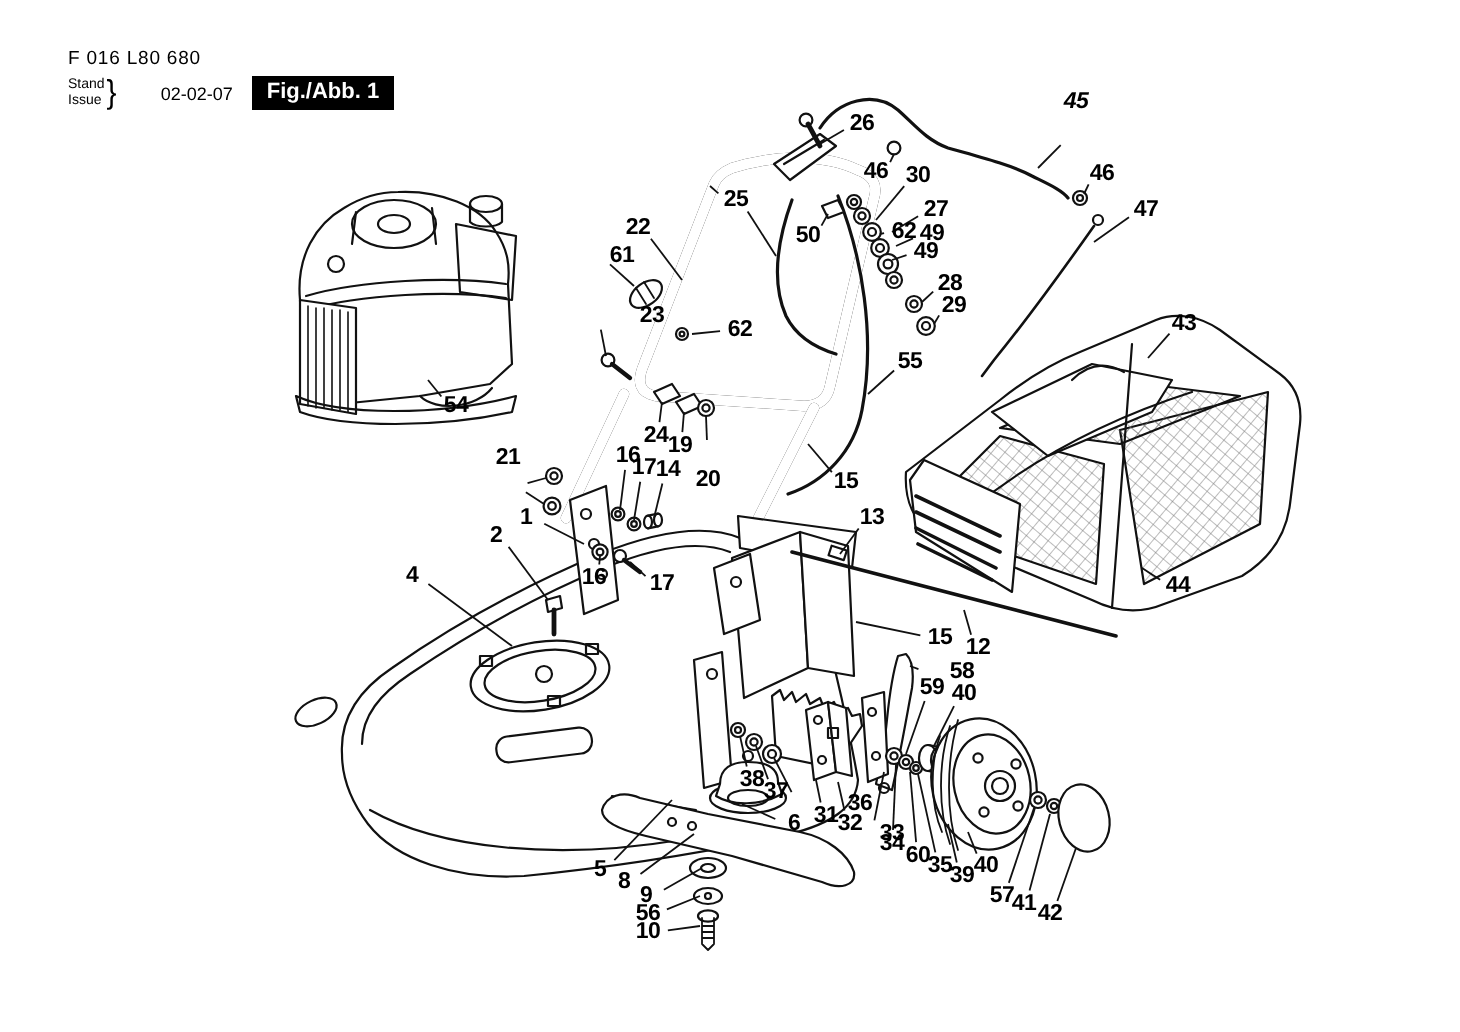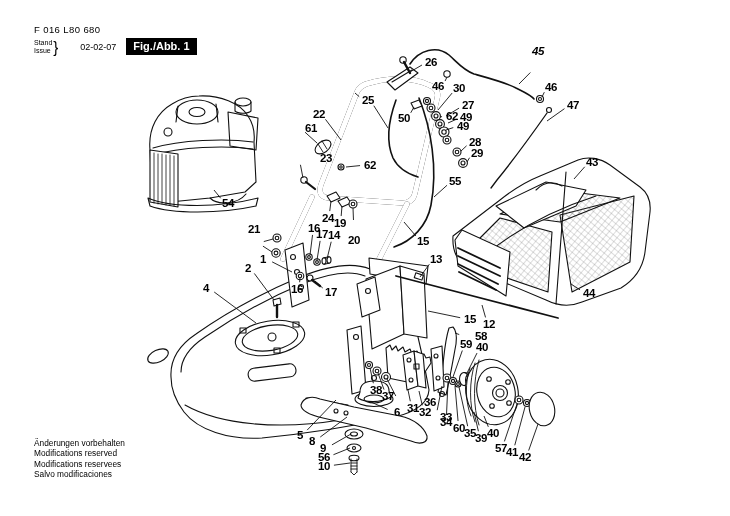--- a/index.html
+++ b/index.html
@@ -32,26 +32,20 @@
       <div class="stand-issue">
         <span>Stand</span>
         <span>Issue</span>
       </div>
       <span class="brace">}</span>
       <span class="hdr-date">02-02-07</span>
       <span class="fig-badge">Fig./Abb. 1</span>
     </div>
   </div>
 
-  <div class="ftr">
-    <div>Änderungen vorbehalten</div>
-    <div>Modifications reserved</div>
-    <div>Modifications reservees</div>
-    <div>Salvo modificaciones</div>
-  </div>
 
   <svg class="art" width="730" height="516" viewBox="0 0 730 516">
     <defs>
       <pattern id="mesh" width="5" height="5" patternUnits="userSpaceOnUse" patternTransform="rotate(40)">
         <path d="M0,0 H5 M0,0 V5" stroke="#777" stroke-width="0.5" fill="none"></path>
       </pattern>
     </defs>
 
     <g stroke="#111" fill="none" stroke-width="1.1" stroke-linejoin="round" stroke-linecap="round">
 

